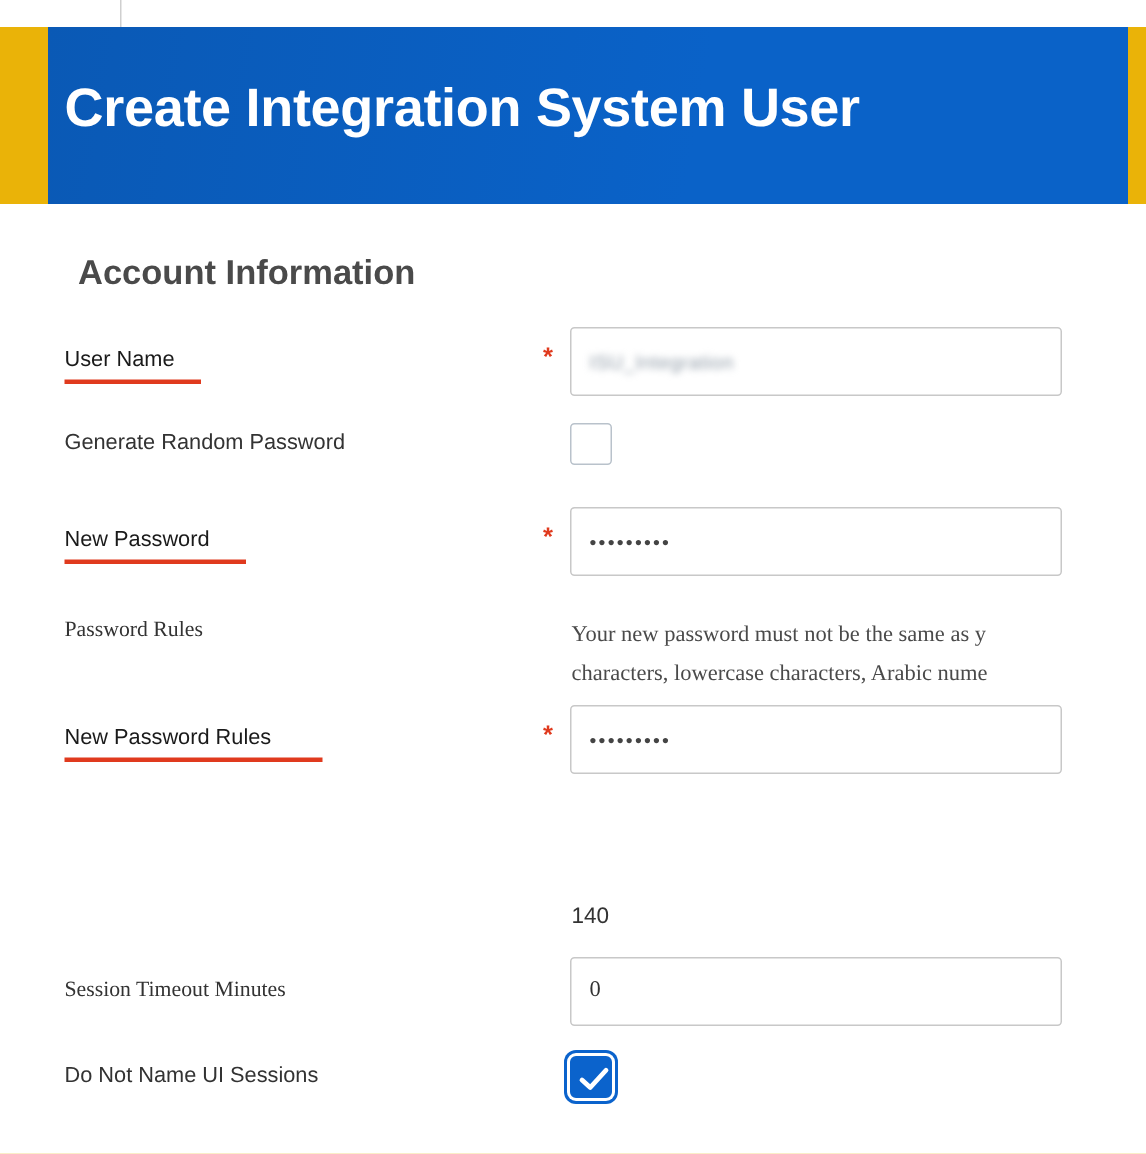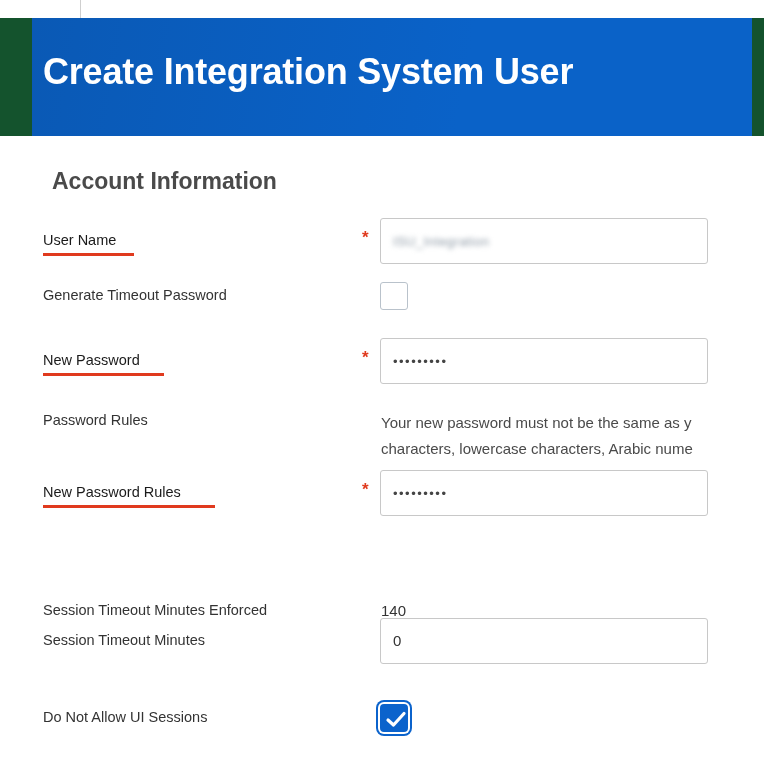--- a/index.html
+++ b/index.html
@@ -6,21 +6,21 @@
     margin: 0;
     padding: 0;
     background: #ffffff;
     font-family: "Liberation Sans", sans-serif;
   }
   #page {
     position: relative;
     width: 764px;
     height: 769px;
     overflow: hidden;
-    background: #14532d;
+    background: #eab308;
   }
 
   
   .top-strip {
     position: absolute;
     top: 0; left: 0;
     width: 764px;
     height: 18px;
     background: #ffffff;
   }
@@ -190,63 +190,62 @@
     <div class="row" style="top:82px;height:46px;">
       <div class="row-label bold" style="top:14px;">User Name</div>
       <div class="underline-req" style="top:35px;width:91px;"></div>
       <div class="req-star" style="top:10px;">*</div>
       <div class="field" style="top:0;">
         <div class="field-text blurred">ISU_Integration</div>
       </div>
     </div>
 
     <div class="row" style="top:146px;height:30px;">
-      <div class="row-label" style="top:5px;">Generate Timeout Password</div>
+      <div class="row-label" style="top:5px;">Generate Random Password</div>
       <div class="checkbox" style="top:0;"></div>
     </div>
 
     <div class="row" style="top:200px;height:48px;">
       <div class="row-label bold" style="top:16px;">New Password</div>
       <div class="underline-req" style="top:37px;width:121px;"></div>
       <div class="req-star" style="top:12px;">*</div>
       <div class="field" style="top:2px;">
         <div class="field-text masked">•••••••••</div>
       </div>
     </div>
 
-    <div class="row" style="top:268px;height:58px;">
+    <div class="row" style="top:268px;height:58px;font-family:Liberation Serif, serif;">
       <div class="row-label" style="top:8px;">Password Rules</div>
       <div class="rules-text" style="top:6px;">Your new password must not be the same as y</div>
       <div class="rules-text" style="top:32px;text-align:center;">characters, lowercase characters, Arabic nume</div>
     </div>
 
     <div class="row" style="top:332px;height:48px;">
       <div class="row-label bold" style="top:16px;">New Password Rules</div>
       <div class="underline-req" style="top:37px;width:172px;"></div>
       <div class="req-star" style="top:12px;">*</div>
       <div class="field" style="top:2px;">
         <div class="field-text masked">•••••••••</div>
       </div>
     </div>
 
 
     <div class="row" style="top:462px;height:26px;">
-      <div class="row-label" style="top:4px;">Session Timeout Minutes Enforced</div>
       <div class="static-value" style="top:4px;">140</div>
     </div>
 
-    <div class="row" style="top:480px;height:48px;">
+    <div class="row" style="top:500px;height:48px;font-family:Liberation Serif, serif;">
       <div class="row-label" style="top:16px;">Session Timeout Minutes</div>
       <div class="field" style="top:2px;">
         <div class="field-text">0</div>
       </div>
     </div>
 
     <div class="row" style="top:566px;height:34px;">
-      <div class="row-label" style="top:7px;">Do Not Allow UI Sessions</div>
+      <div class="row-label" style="top:7px;">Do Not Name UI Sessions</div>
       <div class="checkbox checked" style="top:2px;">
         <svg width="22" height="20" viewBox="0 0 22 20">
           <path d="M3 10 L8.5 15 L19 3.5" stroke="#ffffff" stroke-width="3.2" fill="none" stroke-linecap="round" stroke-linejoin="round"></path>
         </svg>
       </div>
     </div>
 
   </div>
 </div>
 

